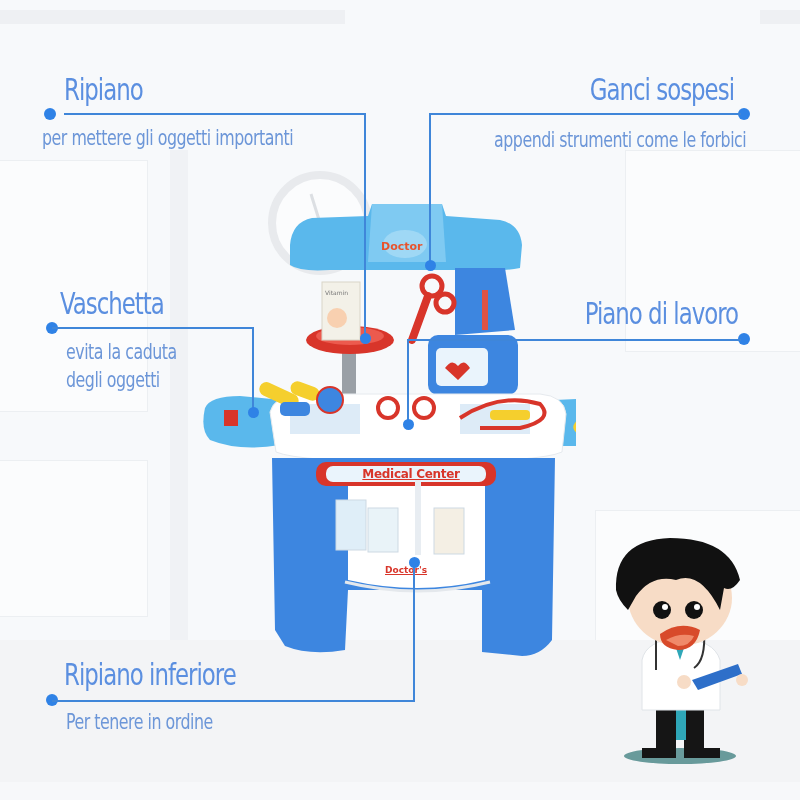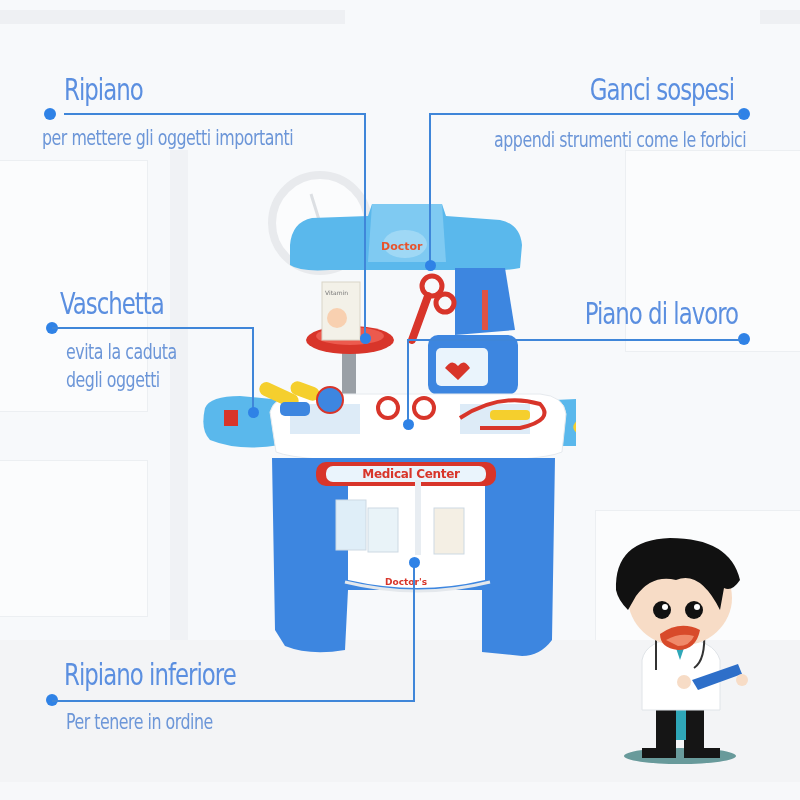--- a/index.html
+++ b/index.html
@@ -1,17 +1,17 @@
 <!DOCTYPE html>
 <html><head>
 <meta charset="utf-8">
 <style>
   html,body{margin:0;padding:0;}
   body{width:800px;height:800px;position:relative;overflow:hidden;background:#f7f9fb;font-family:"DejaVu Sans Condensed","DejaVu Sans",sans-serif;}
-  .abs{position:absolute;}
+  .abs{position:absolute;text-decoration:underline;}
   .bg-shelf{position:absolute;background:#eef0f3;}
   .bg-panel{position:absolute;background:#fbfcfd;border:1px solid #eceff2;}
   .title{position:absolute;color:#5b8fe0;font-size:31px;letter-spacing:-1.2px;line-height:1;white-space:nowrap;transform:scaleX(0.82);transform-origin:left top;}
   .title.right{transform-origin:right top;}
   .sub{position:absolute;color:#6c96d8;font-size:22px;letter-spacing:-0.6px;line-height:1.28;white-space:nowrap;transform:scaleX(0.8);transform-origin:left top;}
   .sub.right{transform-origin:right top;}
   .dot{position:absolute;width:12px;height:12px;border-radius:50%;background:#2f82e6;}
   .ln{position:absolute;background:#3f86d9;}
   svg{position:absolute;}
 </style>
@@ -82,21 +82,21 @@
   <rect x="316" y="462" width="180" height="24" rx="10" fill="#d8352a"></rect>
   <rect x="326" y="466" width="160" height="16" rx="7" fill="#eaf4fc"></rect>
   <rect x="336" y="500" width="30" height="50" fill="#dfeef8" stroke="#cdd9e3"></rect>
   <rect x="368" y="508" width="30" height="44" fill="#e9f3f8" stroke="#cdd9e3"></rect>
   <rect x="434" y="508" width="30" height="46" fill="#f4efe4" stroke="#cdd9e3"></rect>
   <rect x="415" y="480" width="6" height="75" fill="#e8edf2"></rect>
   <path d="M345 582 Q418 600 490 582" fill="none" stroke="#e4e8ec" stroke-width="3"></path>
 </svg>
 
 <div class="abs" style="left:346px;top:467px;width:130px;font:bold 12px 'DejaVu Sans',sans-serif;color:#d8352a;text-align:center;letter-spacing:-0.3px;">Medical Center</div>
-<div class="abs" style="left:385px;top:565px;font:bold 9px 'DejaVu Sans',sans-serif;color:#d8352a;margin-top:12px;">Doctor's</div>
+<div class="abs" style="left:385px;top:565px;font:bold 9px 'DejaVu Sans',sans-serif;color:#d8352a;">Doctor's</div>
 
 <svg width="200" height="240" style="left:580px;top:530px;" viewBox="0 0 200 240">
   <ellipse cx="100" cy="226" rx="56" ry="8" fill="#4f8a8b" opacity="0.85"></ellipse>
   <rect x="76" y="180" width="20" height="42" fill="#151515"></rect>
   <rect x="104" y="180" width="20" height="42" fill="#151515"></rect>
   <path d="M62 218 L96 218 L96 228 L62 228 Z" fill="#151515"></path>
   <path d="M104 218 L140 218 L140 228 L104 228 Z" fill="#151515"></path>
   <rect x="96" y="170" width="10" height="40" fill="#2fa7b8"></rect>
   <path d="M62 130 Q66 110 100 108 Q134 110 140 130 L140 180 L62 180 Z" fill="#ffffff" stroke="#e0e4e8"></path>
   <path d="M94 112 L100 130 L106 112 Z" fill="#2fa7b8"></path>

